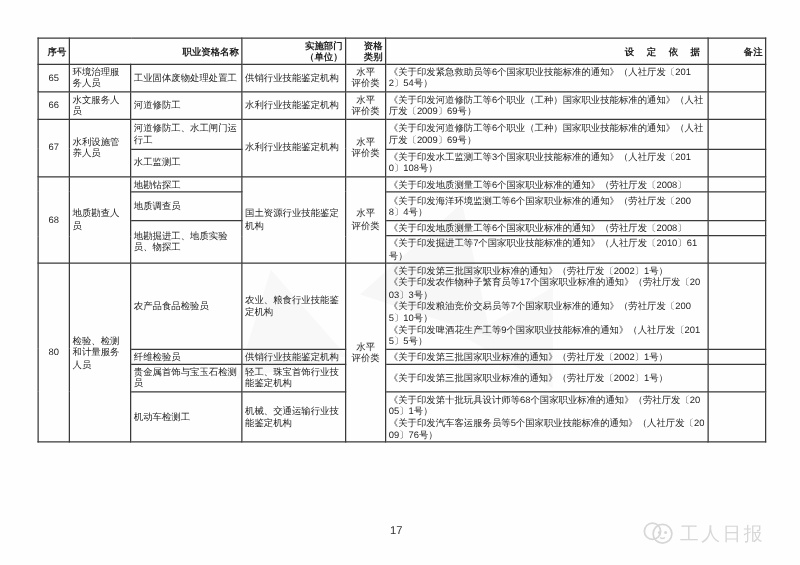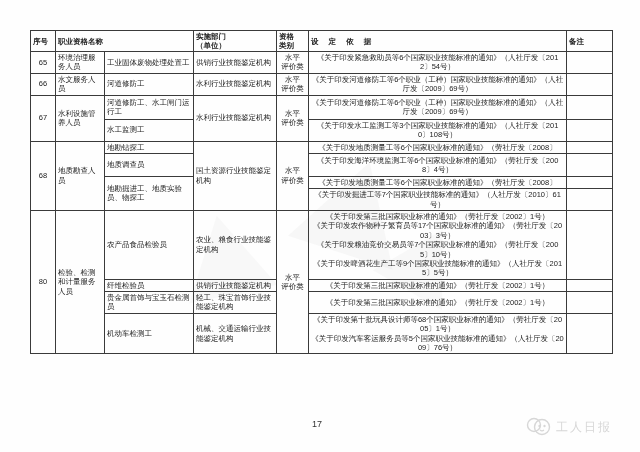--- a/index.html
+++ b/index.html
@@ -18,33 +18,33 @@
   table.qtable td,table.qtable th{
     border:1px solid #3a3a3a;
     font-size:7.5px;line-height:1.25;
     padding:1px 2px;
     vertical-align:middle;
     white-space:pre-line;
     word-break:break-all;
     font-weight:normal;
     color:#222;
   }
-  table.qtable th{font-weight:bold;text-align:left;line-height:1.2;}
+  table.qtable th{font-weight:bold;text-align:right;line-height:1.2;}
   td.c{text-align:center;}
-  td.basis{padding-left:3px;text-align:center;}
+  td.basis{padding-left:3px;}
   th.basis-h{letter-spacing:4px;}
   .footer-page{
     position:absolute;left:312px;top:403px;
     font-size:9px;color:#333;margin-top:16px;
   }
   .wm-brand{
     position:absolute;right:28px;top:416px;
     display:flex;align-items:center;gap:4px;
     color:#d7d7d7;
-    font-size:12px;letter-spacing:2px;
+    font-size:15px;letter-spacing:2px;
     user-select:none;
   }
   .wm-brand svg{display:block;}
   .wm-tri{
     position:absolute;border-style:solid;opacity:0.06;
     width:0;height:0;
   }
   .wm-tri.t1{
     left:300px;top:160px;
     border-width:0 55px 95px 55px;

